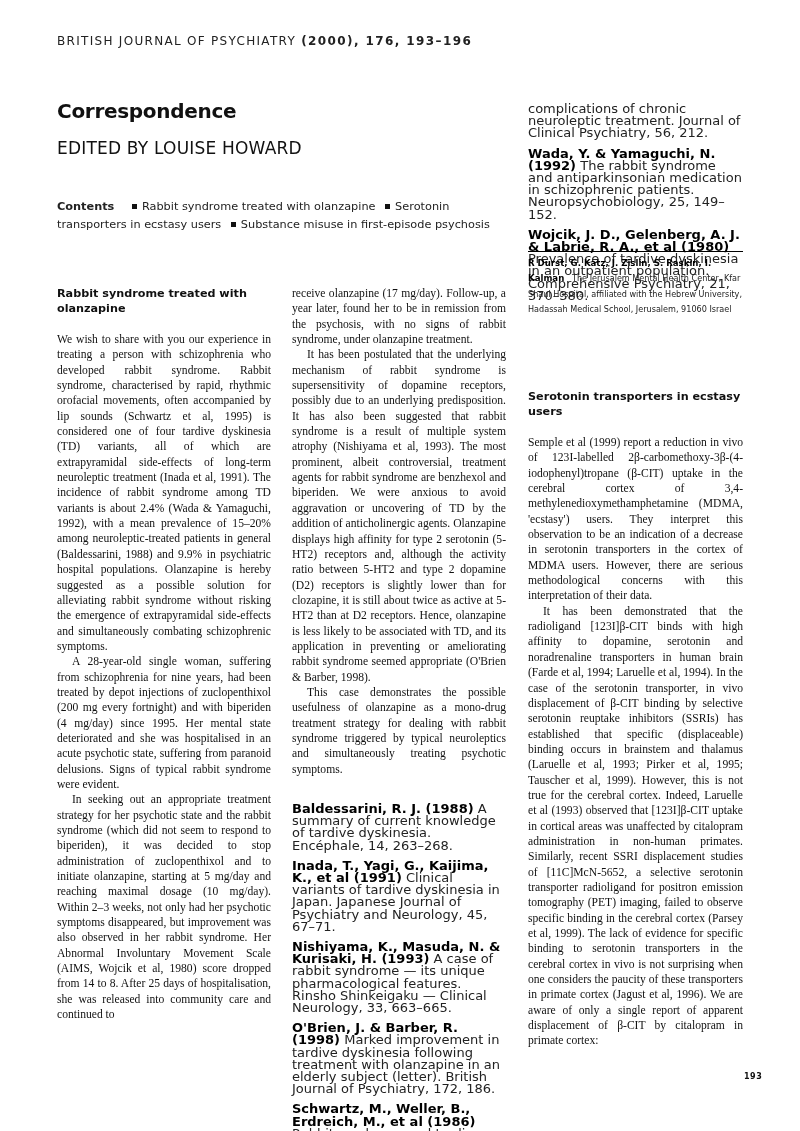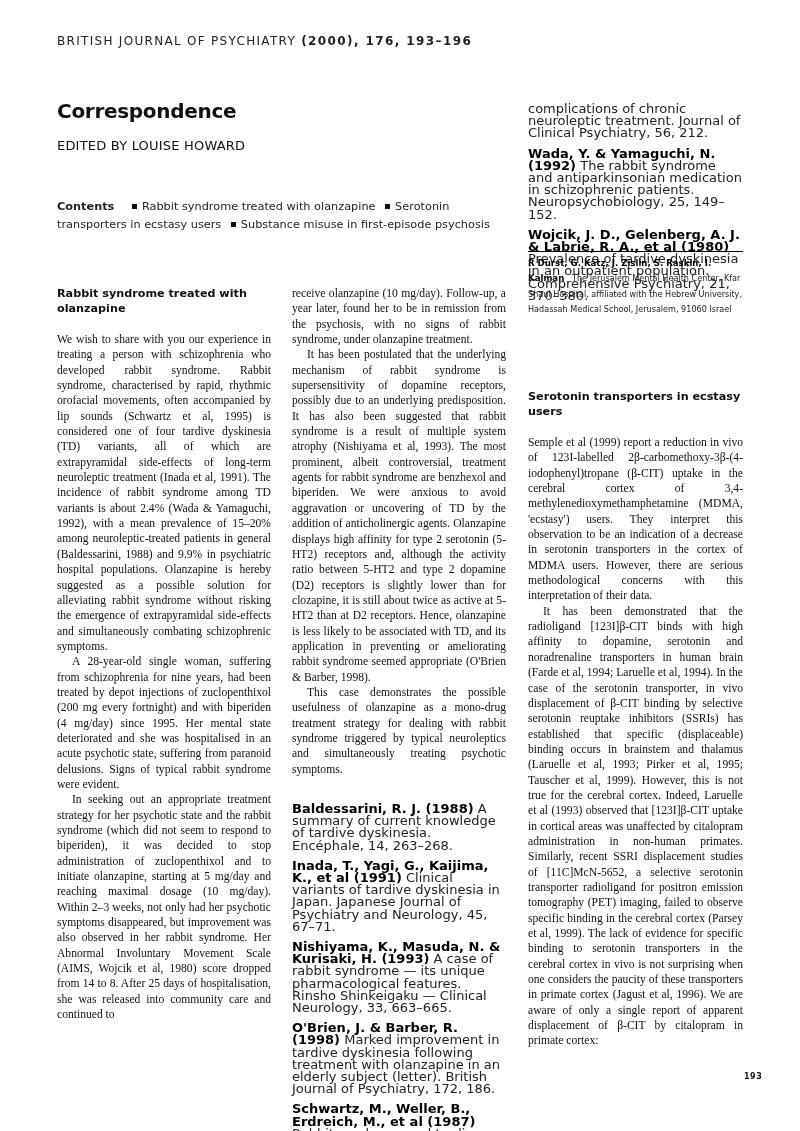--- a/index.html
+++ b/index.html
@@ -1,20 +1,20 @@
 <!DOCTYPE html>
 <html><head>
 <meta charset="utf-8">
 <style>
   * { margin: 0; padding: 0; box-sizing: border-box; }
   body { width: 800px; height: 1131px; background: #ffffff; position: relative; overflow: hidden; color: #111; }
   .running-head { position: absolute; left: 57px; top: 34px; font-family: "DejaVu Sans", sans-serif; font-size: 12px; letter-spacing: 1.3px; color: #222; }
   .running-head b { font-weight: bold; letter-spacing: 1.4px; }
   .section-title { position: absolute; left: 57px; top: 99px; font-family: "DejaVu Sans", sans-serif; font-weight: bold; font-size: 20px; letter-spacing: -0.3px; }
-  .editor { position: absolute; left: 57px; top: 138px; font-family: "DejaVu Sans", sans-serif; font-size: 13px; letter-spacing: 0.2px; }
+  .editor { position: absolute; left: 57px; top: 138px; font-family: "DejaVu Sans", sans-serif; font-size: 17px; letter-spacing: 0.2px; }
   .contents { position: absolute; left: 57px; top: 162px; width: 440px; font-family: "DejaVu Sans", sans-serif; font-size: 11.3px; line-height: 18px; color: #222; margin-top: 36px; }
   .contents .label { font-weight: bold; margin-right: 8px; }
   .contents .bullet { display: inline-block; width: 5px; height: 5px; background: #111; margin: 0 5px 2px 6px; vertical-align: middle; }
   .col { position: absolute; top: 286px; width: 214px; }
   .col1 { left: 57px; }
   .col2 { left: 292px; }
   .art-title { font-family: "DejaVu Sans", sans-serif; font-weight: bold; font-size: 11.2px; line-height: 15px; margin-bottom: 16px; }
   .body { font-family: "Liberation Serif", serif; font-size: 11.6px; line-height: 15.35px; text-align: justify; hyphens: auto; }
   .body p + p { text-indent: 15px; }
   .refs { margin-top: 26px; }
@@ -49,30 +49,30 @@
   <h2 class="art-title">Rabbit syndrome treated with olanzapine</h2>
   <div class="body">
     <p>We wish to share with you our experience in treating a person with schizophrenia who developed rabbit syndrome. Rabbit syndrome, characterised by rapid, rhythmic orofacial movements, often accompanied by lip sounds (Schwartz et al, 1995) is considered one of four tardive dyskinesia (TD) variants, all of which are extrapyramidal side-effects of long-term neuroleptic treatment (Inada et al, 1991). The incidence of rabbit syndrome among TD variants is about 2.4% (Wada &amp; Yamaguchi, 1992), with a mean prevalence of 15–20% among neuroleptic-treated patients in general (Baldessarini, 1988) and 9.9% in psychiatric hospital populations. Olanzapine is hereby suggested as a possible solution for alleviating rabbit syndrome without risking the emergence of extrapyramidal side-effects and simultaneously combating schizophrenic symptoms.</p>
     <p>A 28-year-old single woman, suffering from schizophrenia for nine years, had been treated by depot injections of zuclopenthixol (200 mg every fortnight) and with biperiden (4 mg/day) since 1995. Her mental state deteriorated and she was hospitalised in an acute psychotic state, suffering from paranoid delusions. Signs of typical rabbit syndrome were evident.</p>
     <p>In seeking out an appropriate treatment strategy for her psychotic state and the rabbit syndrome (which did not seem to respond to biperiden), it was decided to stop administration of zuclopenthixol and to initiate olanzapine, starting at 5 mg/day and reaching maximal dosage (10 mg/day). Within 2–3 weeks, not only had her psychotic symptoms disappeared, but improvement was also observed in her rabbit syndrome. Her Abnormal Involuntary Movement Scale (AIMS, Wojcik et al, 1980) score dropped from 14 to 8. After 25 days of hospitalisation, she was released into community care and continued to</p>
   </div>
 </div>
 
 <div class="col col2">
   <div class="body">
-    <p style="text-indent:0">receive olanzapine (10 mg/day). Follow-up, a year later, found her to be in remission from the psychosis, with no signs of rabbit syndrome, under olanzapine treatment.</p>
+    <p style="text-indent:0">receive olanzapine (17 mg/day). Follow-up, a year later, found her to be in remission from the psychosis, with no signs of rabbit syndrome, under olanzapine treatment.</p>
     <p>It has been postulated that the underlying mechanism of rabbit syndrome is supersensitivity of dopamine receptors, possibly due to an underlying predisposition. It has also been suggested that rabbit syndrome is a result of multiple system atrophy (Nishiyama et al, 1993). The most prominent, albeit controversial, treatment agents for rabbit syndrome are benzhexol and biperiden. We were anxious to avoid aggravation or uncovering of TD by the addition of anticholinergic agents. Olanzapine displays high affinity for type 2 serotonin (5-HT2) receptors and, although the activity ratio between 5-HT2 and type 2 dopamine (D2) receptors is slightly lower than for clozapine, it is still about twice as active at 5-HT2 than at D2 receptors. Hence, olanzapine is less likely to be associated with TD, and its application in preventing or ameliorating rabbit syndrome seemed appropriate (O'Brien &amp; Barber, 1998).</p>
     <p>This case demonstrates the possible usefulness of olanzapine as a mono-drug treatment strategy for dealing with rabbit syndrome triggered by typical neuroleptics and simultaneously treating psychotic symptoms.</p>
   </div>
   <div class="refs">
     <div class="ref"><b>Baldessarini, R. J. (1988)</b> <span>A summary of current knowledge of tardive dyskinesia. Encéphale, 14, 263–268.</span></div>
     <div class="ref"><b>Inada, T., Yagi, G., Kaijima, K., et al (1991)</b> <span>Clinical variants of tardive dyskinesia in Japan. Japanese Journal of Psychiatry and Neurology, 45, 67–71.</span></div>
     <div class="ref"><b>Nishiyama, K., Masuda, N. &amp; Kurisaki, H. (1993)</b> <span>A case of rabbit syndrome — its unique pharmacological features. Rinsho Shinkeigaku — Clinical Neurology, 33, 663–665.</span></div>
     <div class="ref"><b>O'Brien, J. &amp; Barber, R. (1998)</b> <span>Marked improvement in tardive dyskinesia following treatment with olanzapine in an elderly subject (letter). British Journal of Psychiatry, 172, 186.</span></div>
-    <div class="ref"><b>Schwartz, M., Weller, B., Erdreich, M., et al (1987)</b> <span>Rabbit syndrome and tardive alleviating: two</span></div>
+    <div class="ref"><b>Schwartz, M., Weller, B., Erdreich, M., et al (1986)</b> <span>Rabbit syndrome and tardive alleviating: two</span></div>
   </div>
 </div>
 
 <div class="col3-refs">
   <div class="ref"><span>complications of chronic neuroleptic treatment. Journal of Clinical Psychiatry, 56, 212.</span></div>
   <div class="ref"><b>Wada, Y. &amp; Yamaguchi, N. (1992)</b> <span>The rabbit syndrome and antiparkinsonian medication in schizophrenic patients. Neuropsychobiology, 25, 149–152.</span></div>
   <div class="ref"><b>Wojcik, J. D., Gelenberg, A. J. &amp; Labrie, R. A., et al (1980)</b> <span>Prevalence of tardive dyskinesia in an outpatient population. Comprehensive Psychiatry, 21, 370–380.</span></div>
 </div>
 
 <div class="rule"></div>

